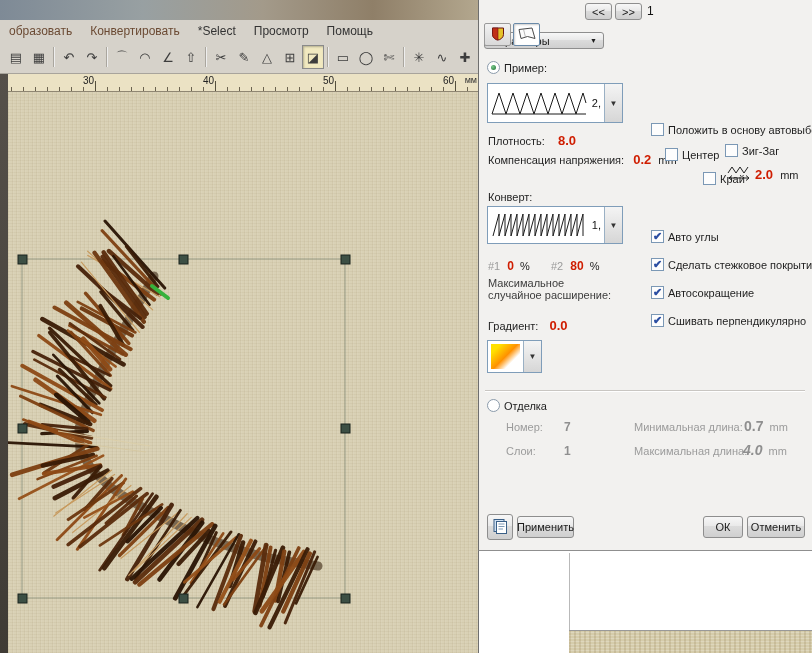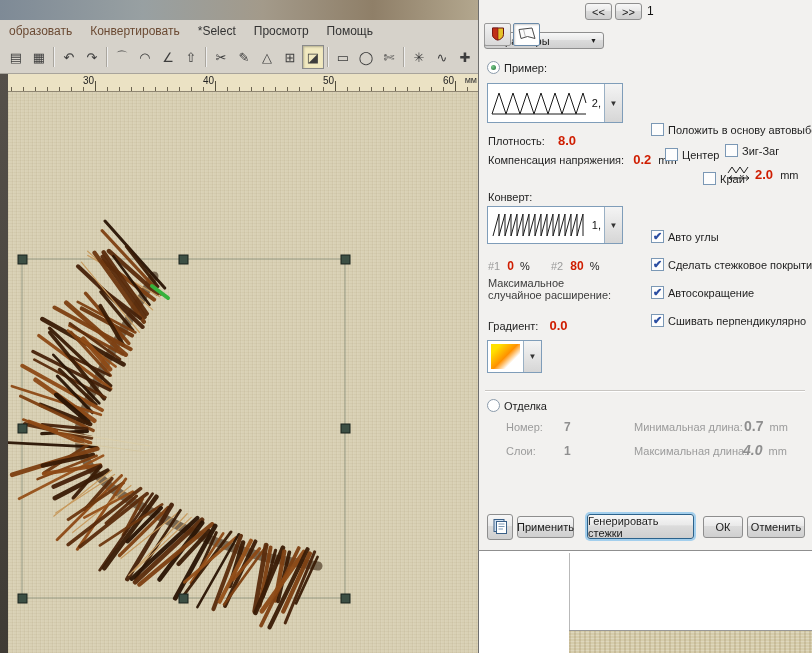--- a/index.html
+++ b/index.html
@@ -417,21 +417,20 @@
         <svg width="18" height="18" viewBox="0 0 18 18">
           <rect x="3" y="2.5" width="10" height="12" fill="#cfe0f2" stroke="#3a5f86"></rect>
           <rect x="5.5" y="4.5" width="10" height="12" fill="#ffffff" stroke="#3a5f86"></rect>
           <line x1="7.5" y1="7" x2="13.5" y2="7" stroke="#7e99b5"></line>
           <line x1="7.5" y1="9.5" x2="13.5" y2="9.5" stroke="#7e99b5"></line>
           <line x1="7.5" y1="12" x2="12" y2="12" stroke="#7e99b5"></line>
         </svg>
       </span>
     </div>
     <div class="btn" style="left:38px;top:516px;width:57px;height:22px;">Применить</div>
-    <div class="btn default" style="left:108px;top:514px;width:107px;height:25px;">Генерировать стежки</div>
     <div class="btn" style="left:224px;top:516px;width:40px;height:22px;">ОК</div>
     <div class="btn" style="left:268px;top:516px;width:58px;height:22px;">Отменить</div>
   </div>
 
   <div class="below">
     <div class="below-divider"></div>
     <div class="below-texture"></div>
   </div>
 
 </div>

